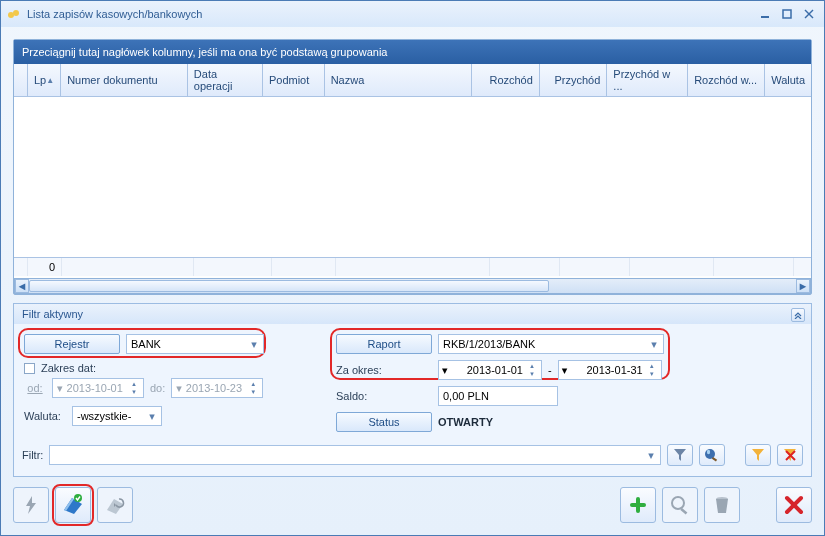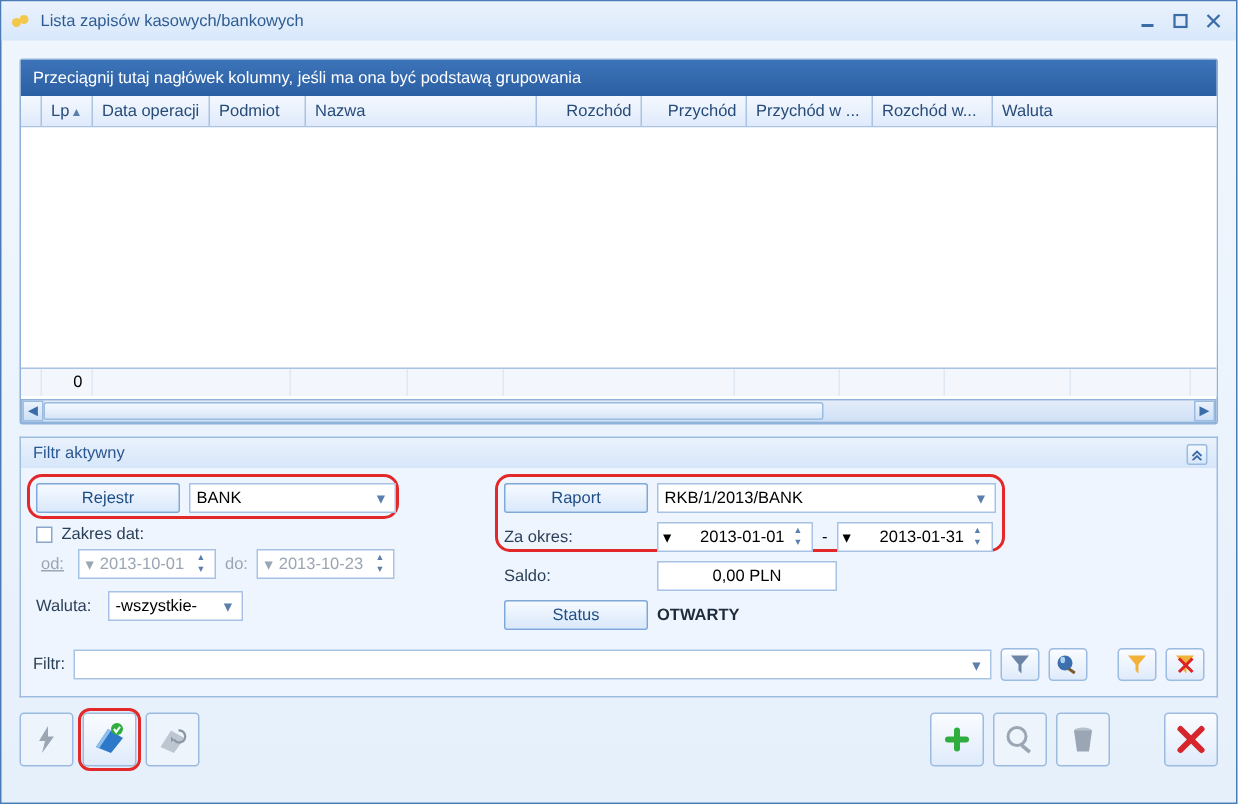--- a/index.html
+++ b/index.html
@@ -77,20 +77,21 @@
   <div class="client">
 
     <div class="panel" style="padding:0;">
       <div class="group-header">Przeciągnij tutaj nagłówek kolumny, jeśli ma ona być podstawą grupowania</div>
       <div class="thead">
         <div class="th" style="width:14px;"></div>
         <div class="th" style="width:34px; justify-content:space-between;">
           <span>Lp</span>
           <span style="font-size:8px;color:#5b7fad;">▲</span>
         </div>
+        <div class="th" style="width:132px;">Numer dokumentu</div>
         <div class="th" style="width:78px;">Data operacji</div>
         <div class="th" style="width:64px;">Podmiot</div>
         <div class="th" style="width:154px;">Nazwa</div>
         <div class="th" style="width:70px; justify-content:flex-end;">Rozchód</div>
         <div class="th" style="width:70px; justify-content:flex-end;">Przychód</div>
         <div class="th" style="width:84px;">Przychód w ...</div>
         <div class="th" style="width:80px;">Rozchód w...</div>
         <div class="th" style="flex:1; border-right:none;">Waluta</div>
       </div>
       <div class="tbody"></div>
@@ -193,21 +194,21 @@
               <span style="position:absolute; left:3px;">▾</span>
               <span>2013-01-31</span>
               <div class="spin" style="margin-left:4px;">
                   <div>▴</div>
                   <div>▾</div>
                 </div>
             </div>
           </div>
           <div class="row" style="margin-top:6px;">
             <span class="lbl" style="width:96px;">Saldo:</span>
-            <div class="combo" style="width:120px; justify-content:center;">
+            <div class="combo" style="width:120px; justify-content:flex-start;">
               <span>0,00 PLN</span>
             </div>
           </div>
           <div class="row" style="margin-top:6px;">
             <div class="btn" style="width:96px;">Status</div>
             <span class="bold">OTWARTY</span>
           </div>
         </div>
 
         <div style="height:104px;"></div>

